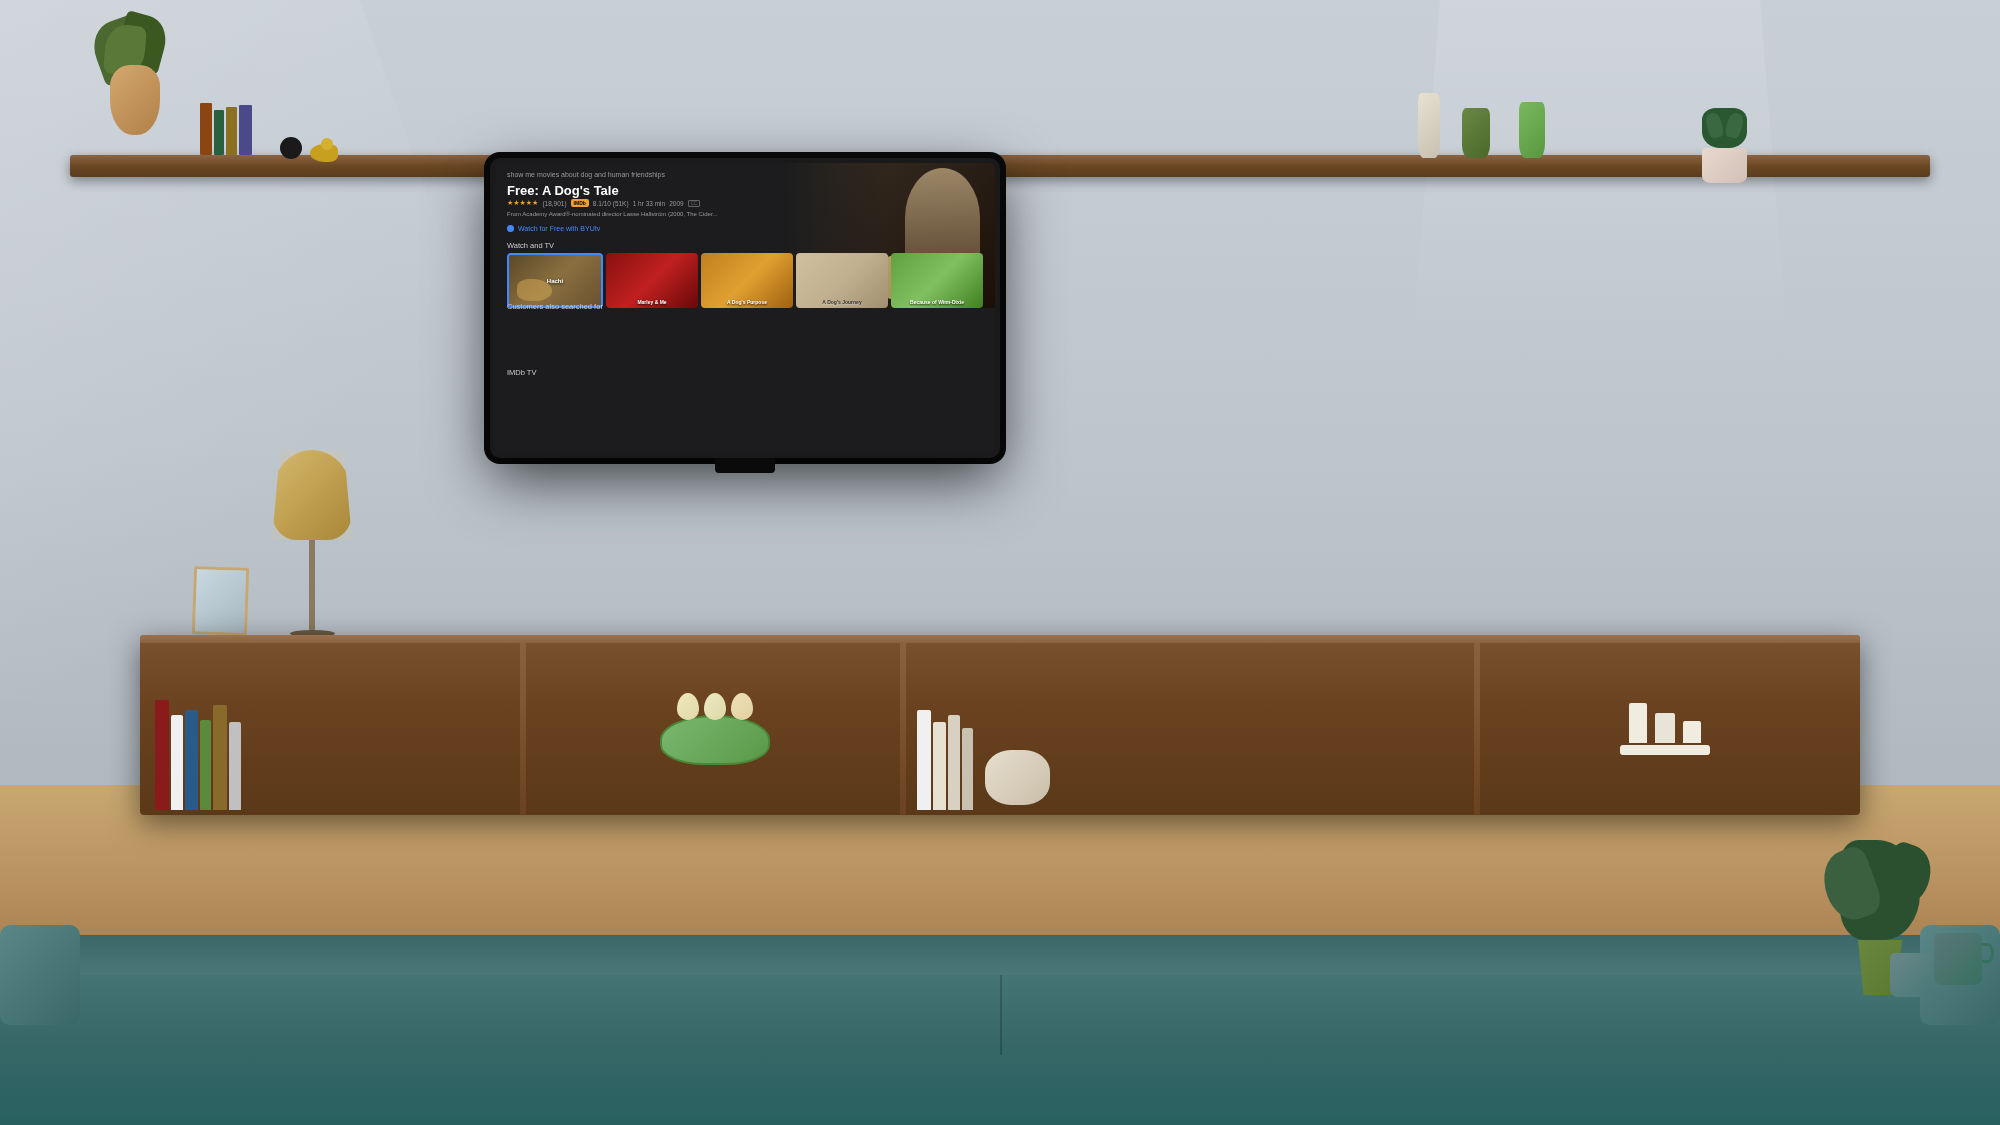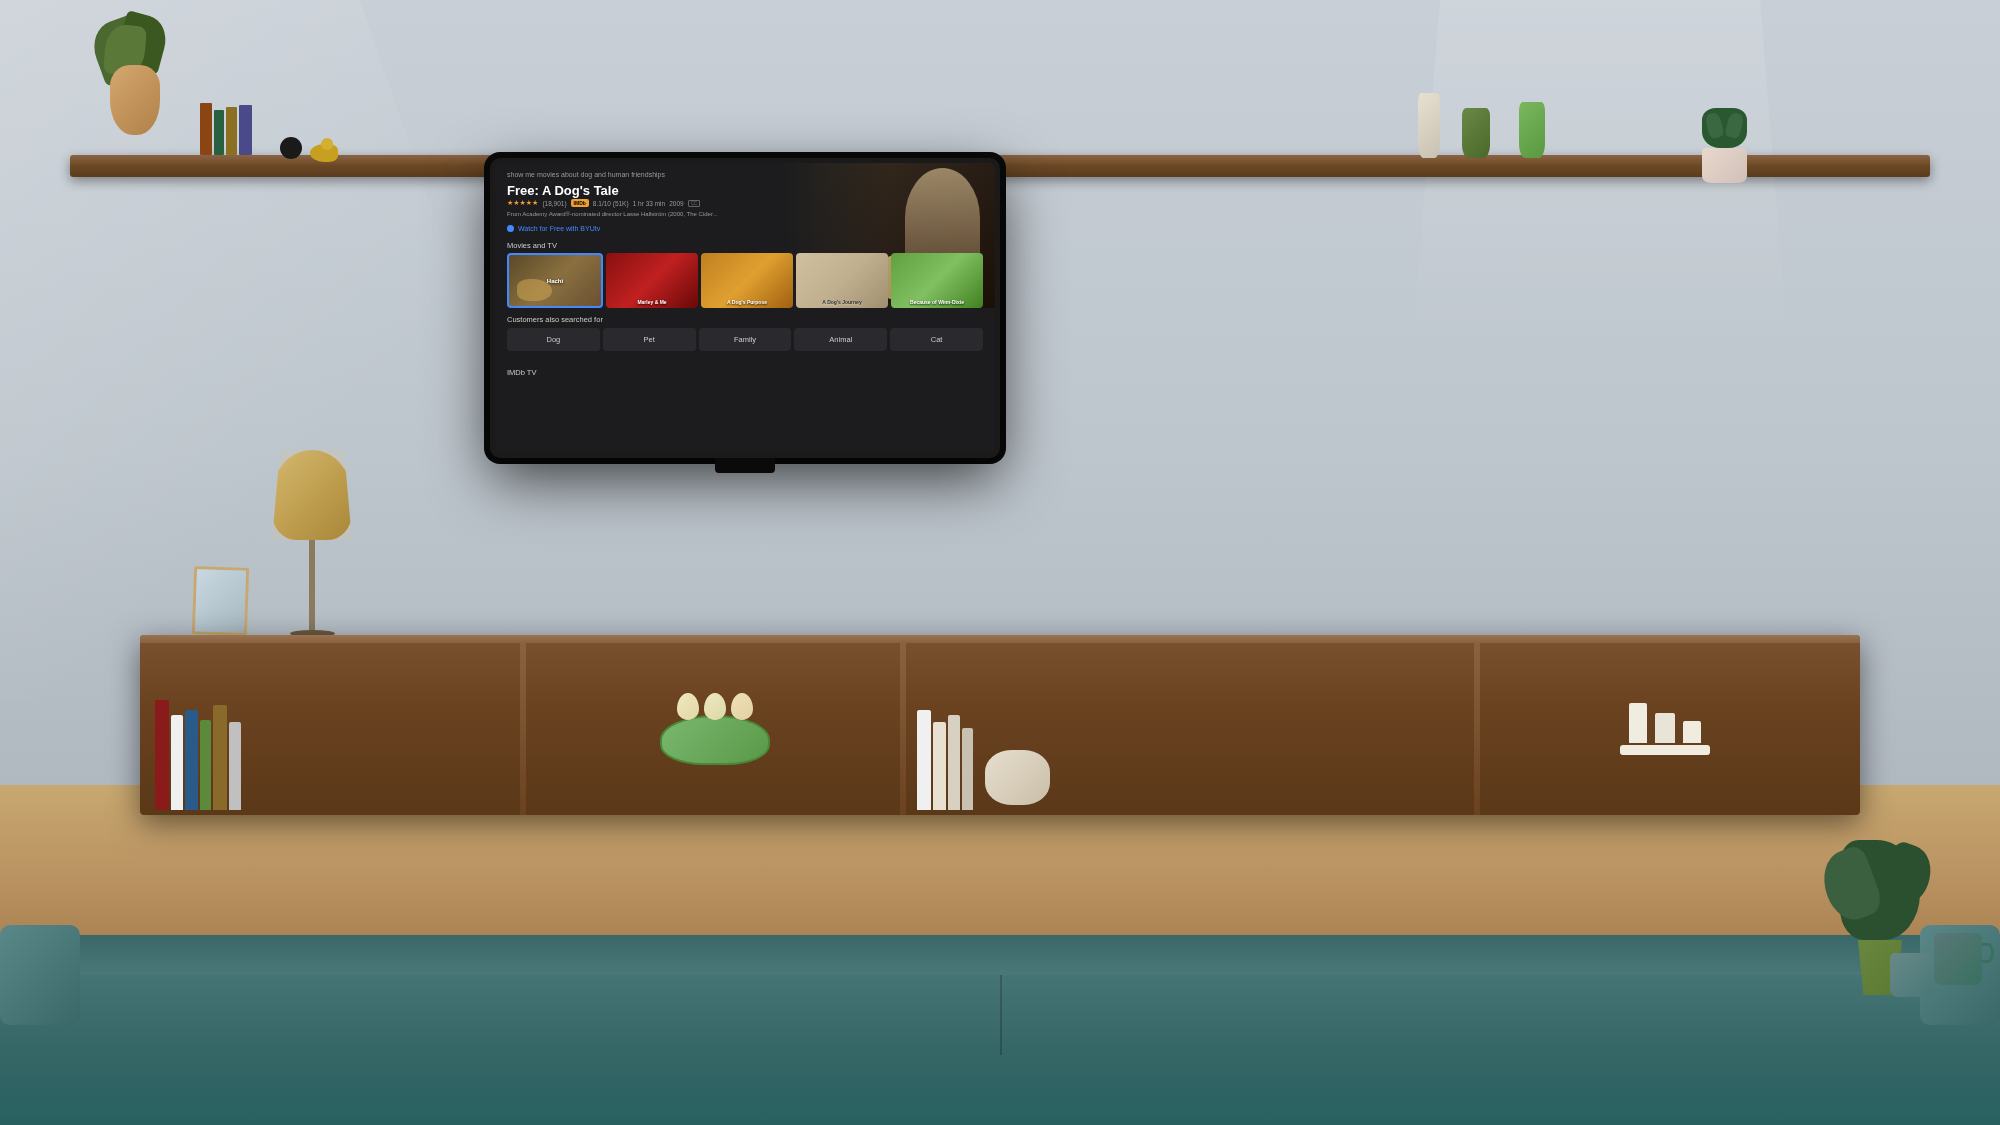--- a/index.html
+++ b/index.html
@@ -241,21 +241,21 @@
           <span style="border:1px solid #666; color:#666; font-size:4.5px; padding:0 2px; border-radius:1px;">CC</span>
         </div>
 
         <div style="position:absolute; top:47px; left:12px; right:215px; font-size:6px; color:#999; line-height:1.4;">From Academy Award®-nominated director Lasse Hallström (2000, The Cider...</div>
 
         <div style="position:absolute; top:62px; left:12px; display:flex; align-items:center; gap:4px;">
           <div style="width:7px; height:7px; background:#4488ff; border-radius:50%;"></div>
           <span style="color:#4488ff; font-size:7px;">Watch for Free with BYUtv</span>
         </div>
 
-        <div style="position:absolute; top:78px; left:12px; font-size:7.5px; color:#ccc; font-weight:500;">Movies and TV</div>
+        <div style="position:absolute; top:78px; left:12px; font-size:7.5px; color:#ccc; font-weight:500;">Watch and TV</div>
 
         <div style="position:absolute; top:90px; left:12px; right:12px; display:flex; gap:3px;">
 
           <div style="flex:1; height:55px; border-radius:4px; overflow:hidden; border:2px solid #4488ff; position:relative; background:linear-gradient(135deg,#5a4828,#8a7040,#6a5030);">
             <div style="position:absolute; inset:0; display:flex; align-items:center; justify-content:center;">
               <div style="color:#fff; font-size:6px; font-weight:bold; text-align:center; text-shadow:0 1px 3px rgba(0,0,0,0.9);">Hachi</div>
             </div>
 
             <div style="position:absolute; bottom:5px; left:8px; width:35px; height:22px; background:rgba(200,160,80,0.6); border-radius:40% 60% 50% 40%;"></div>
           </div>
@@ -270,29 +270,22 @@
 
           <div style="flex:1; height:55px; border-radius:4px; overflow:hidden; position:relative; background:linear-gradient(135deg,#d0c0a0,#c0b090,#a09070);">
             <div style="position:absolute; bottom:3px; left:2px; right:2px; font-size:5px; color:#333; font-weight:bold; text-shadow:0 1px 2px rgba(255,255,255,0.5); text-align:center;">A Dog's Journey</div>
           </div>
 
           <div style="flex:1; height:55px; border-radius:4px; overflow:hidden; position:relative; background:linear-gradient(135deg,#60a040,#80c060,#408020);">
             <div style="position:absolute; bottom:3px; left:2px; right:2px; font-size:5px; color:#fff; font-weight:bold; text-shadow:0 1px 2px rgba(0,0,0,0.9); text-align:center;">Because of Winn-Dixie</div>
           </div>
         </div>
 
-        <div style="position:absolute; top:152px; left:12px; font-size:7.5px; color:#ccc; font-weight:500;">Customers also searched for</div>
-
-        <div style="position:absolute; top:165px; left:12px; right:12px; display:flex; gap:3px;">
-          <div style="flex:1; background:#2a2a2e; border-radius:4px; padding:7px 4px; text-align:center; font-size:7.5px; color:#ccc;">Dog</div>
-          <div style="flex:1; background:#2a2a2e; border-radius:4px; padding:7px 4px; text-align:center; font-size:7.5px; color:#ccc;">Pet</div>
-          <div style="flex:1; background:#2a2a2e; border-radius:4px; padding:7px 4px; text-align:center; font-size:7.5px; color:#ccc;">Family</div>
-          <div style="flex:1; background:#2a2a2e; border-radius:4px; padding:7px 4px; text-align:center; font-size:7.5px; color:#ccc;">Animal</div>
-          <div style="flex:1; background:#2a2a2e; border-radius:4px; padding:7px 4px; text-align:center; font-size:7.5px; color:#ccc;">Cat</div>
-        </div>
+        <div style="position:absolute; top:139px; left:12px; font-size:7.5px; color:#ccc; font-weight:500;">Customers also searched for</div>
+
 
         <div style="position:absolute; top:205px; left:12px; font-size:7.5px; color:#ccc; font-weight:500;">IMDb TV</div>
 
       </div>
     </div>
 
     <div class="tv-stand"></div>
   </div>
 
   <div class="shelf-main">

